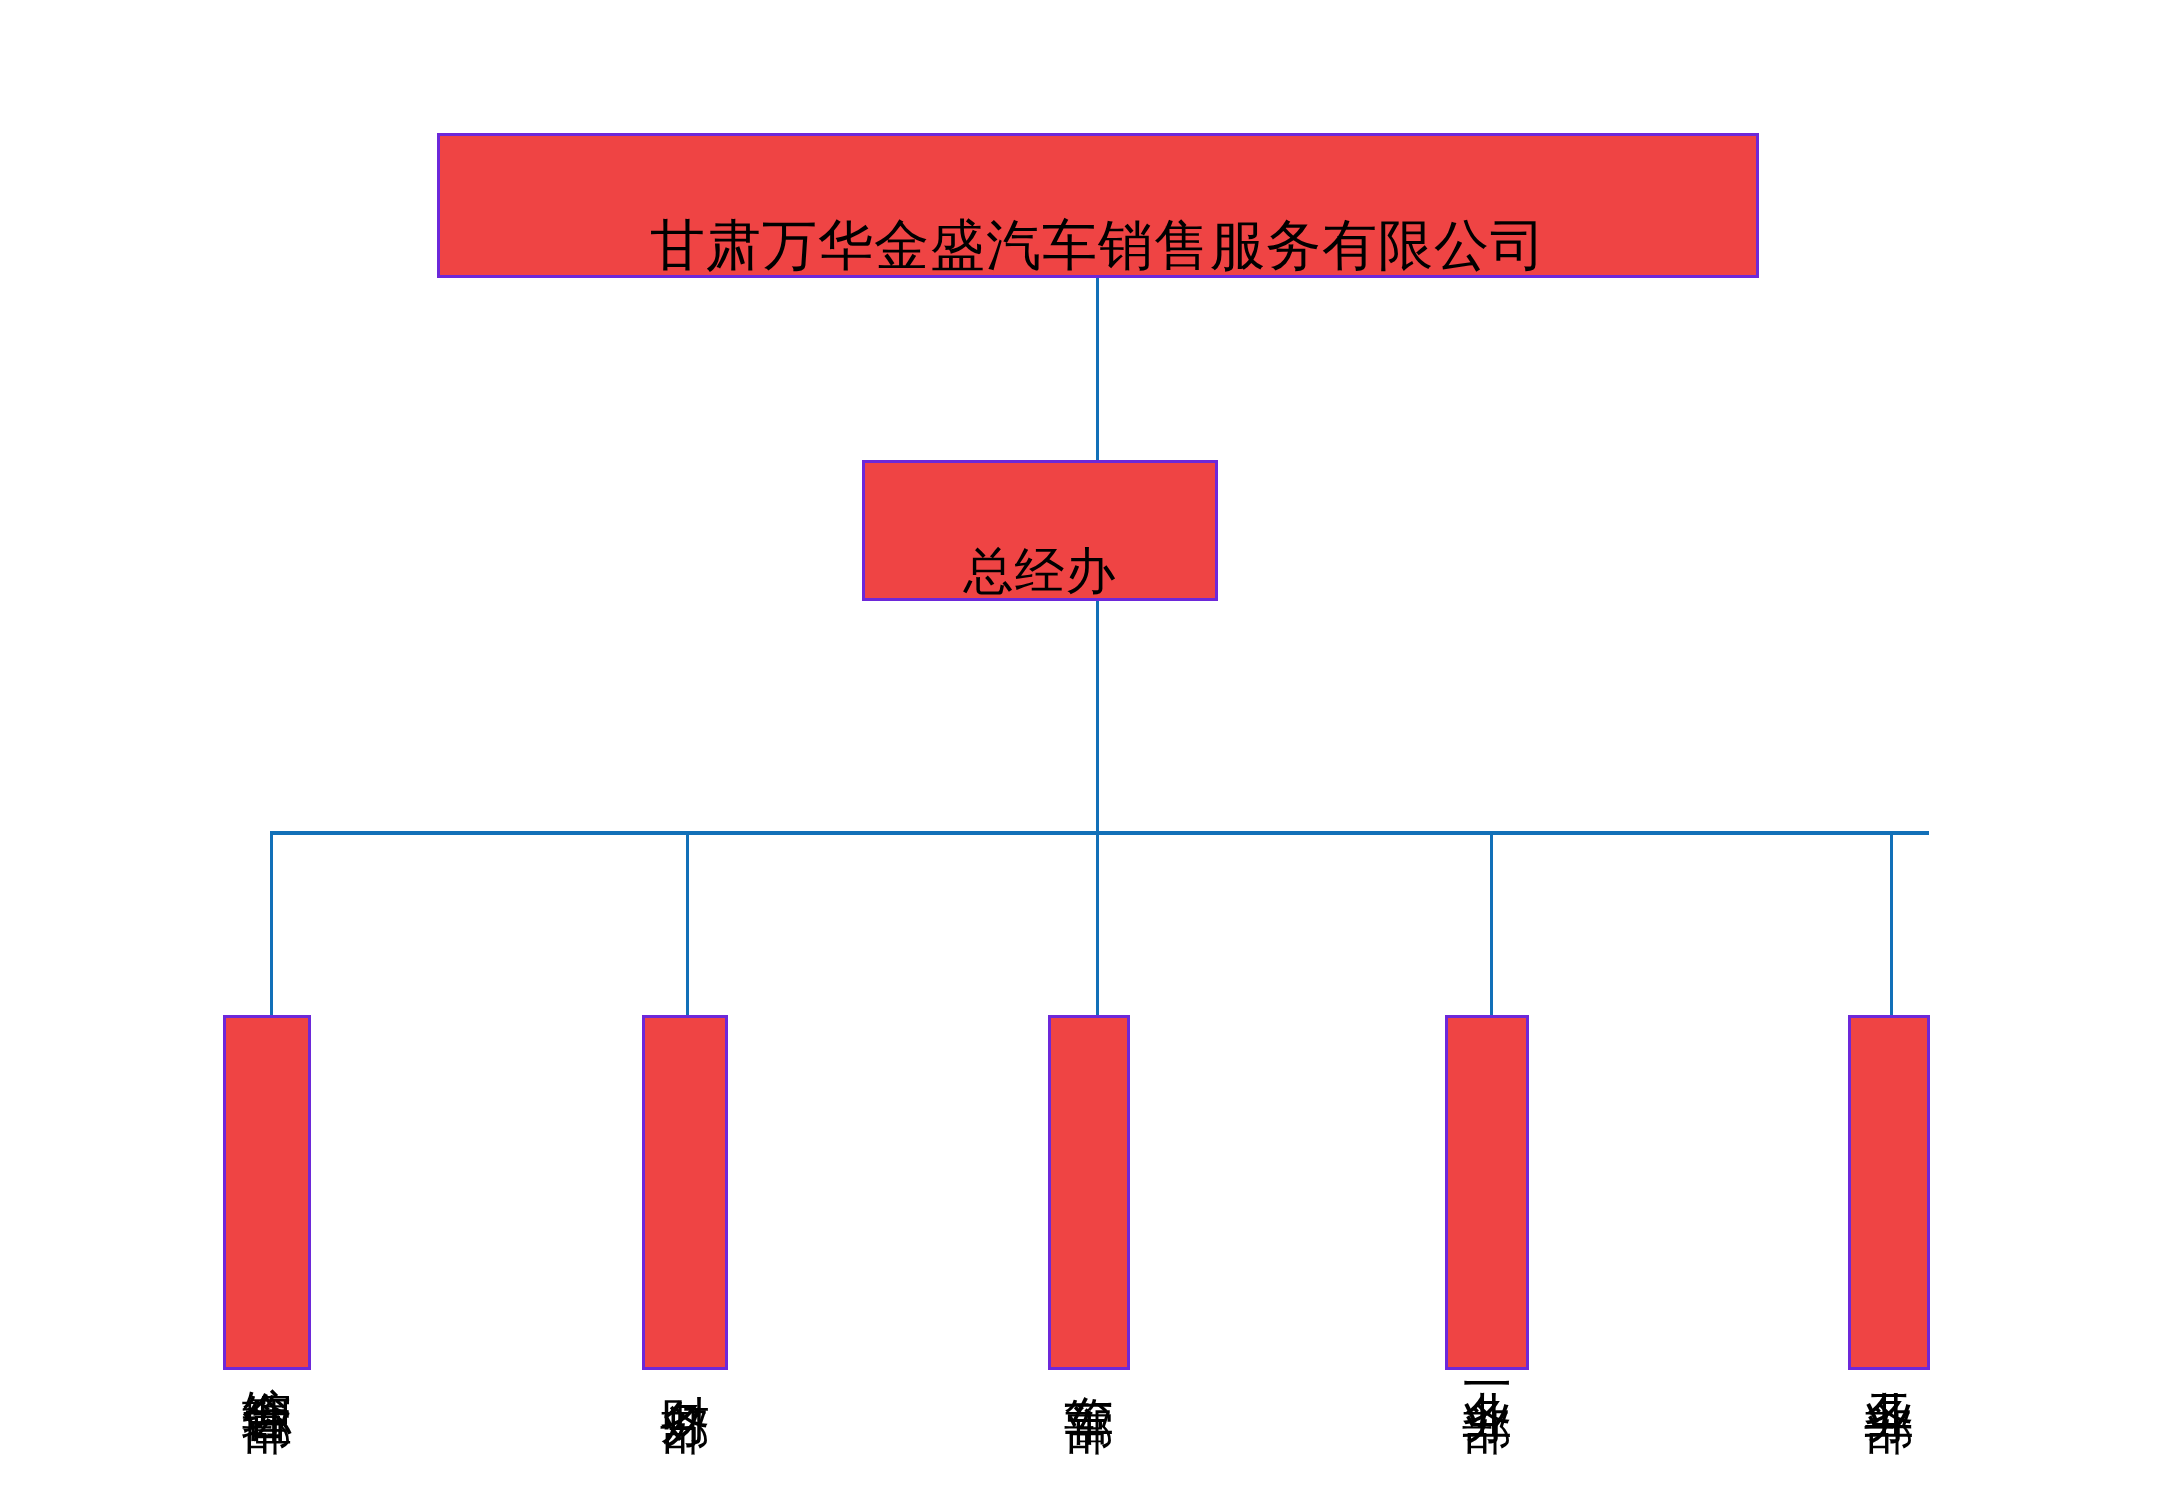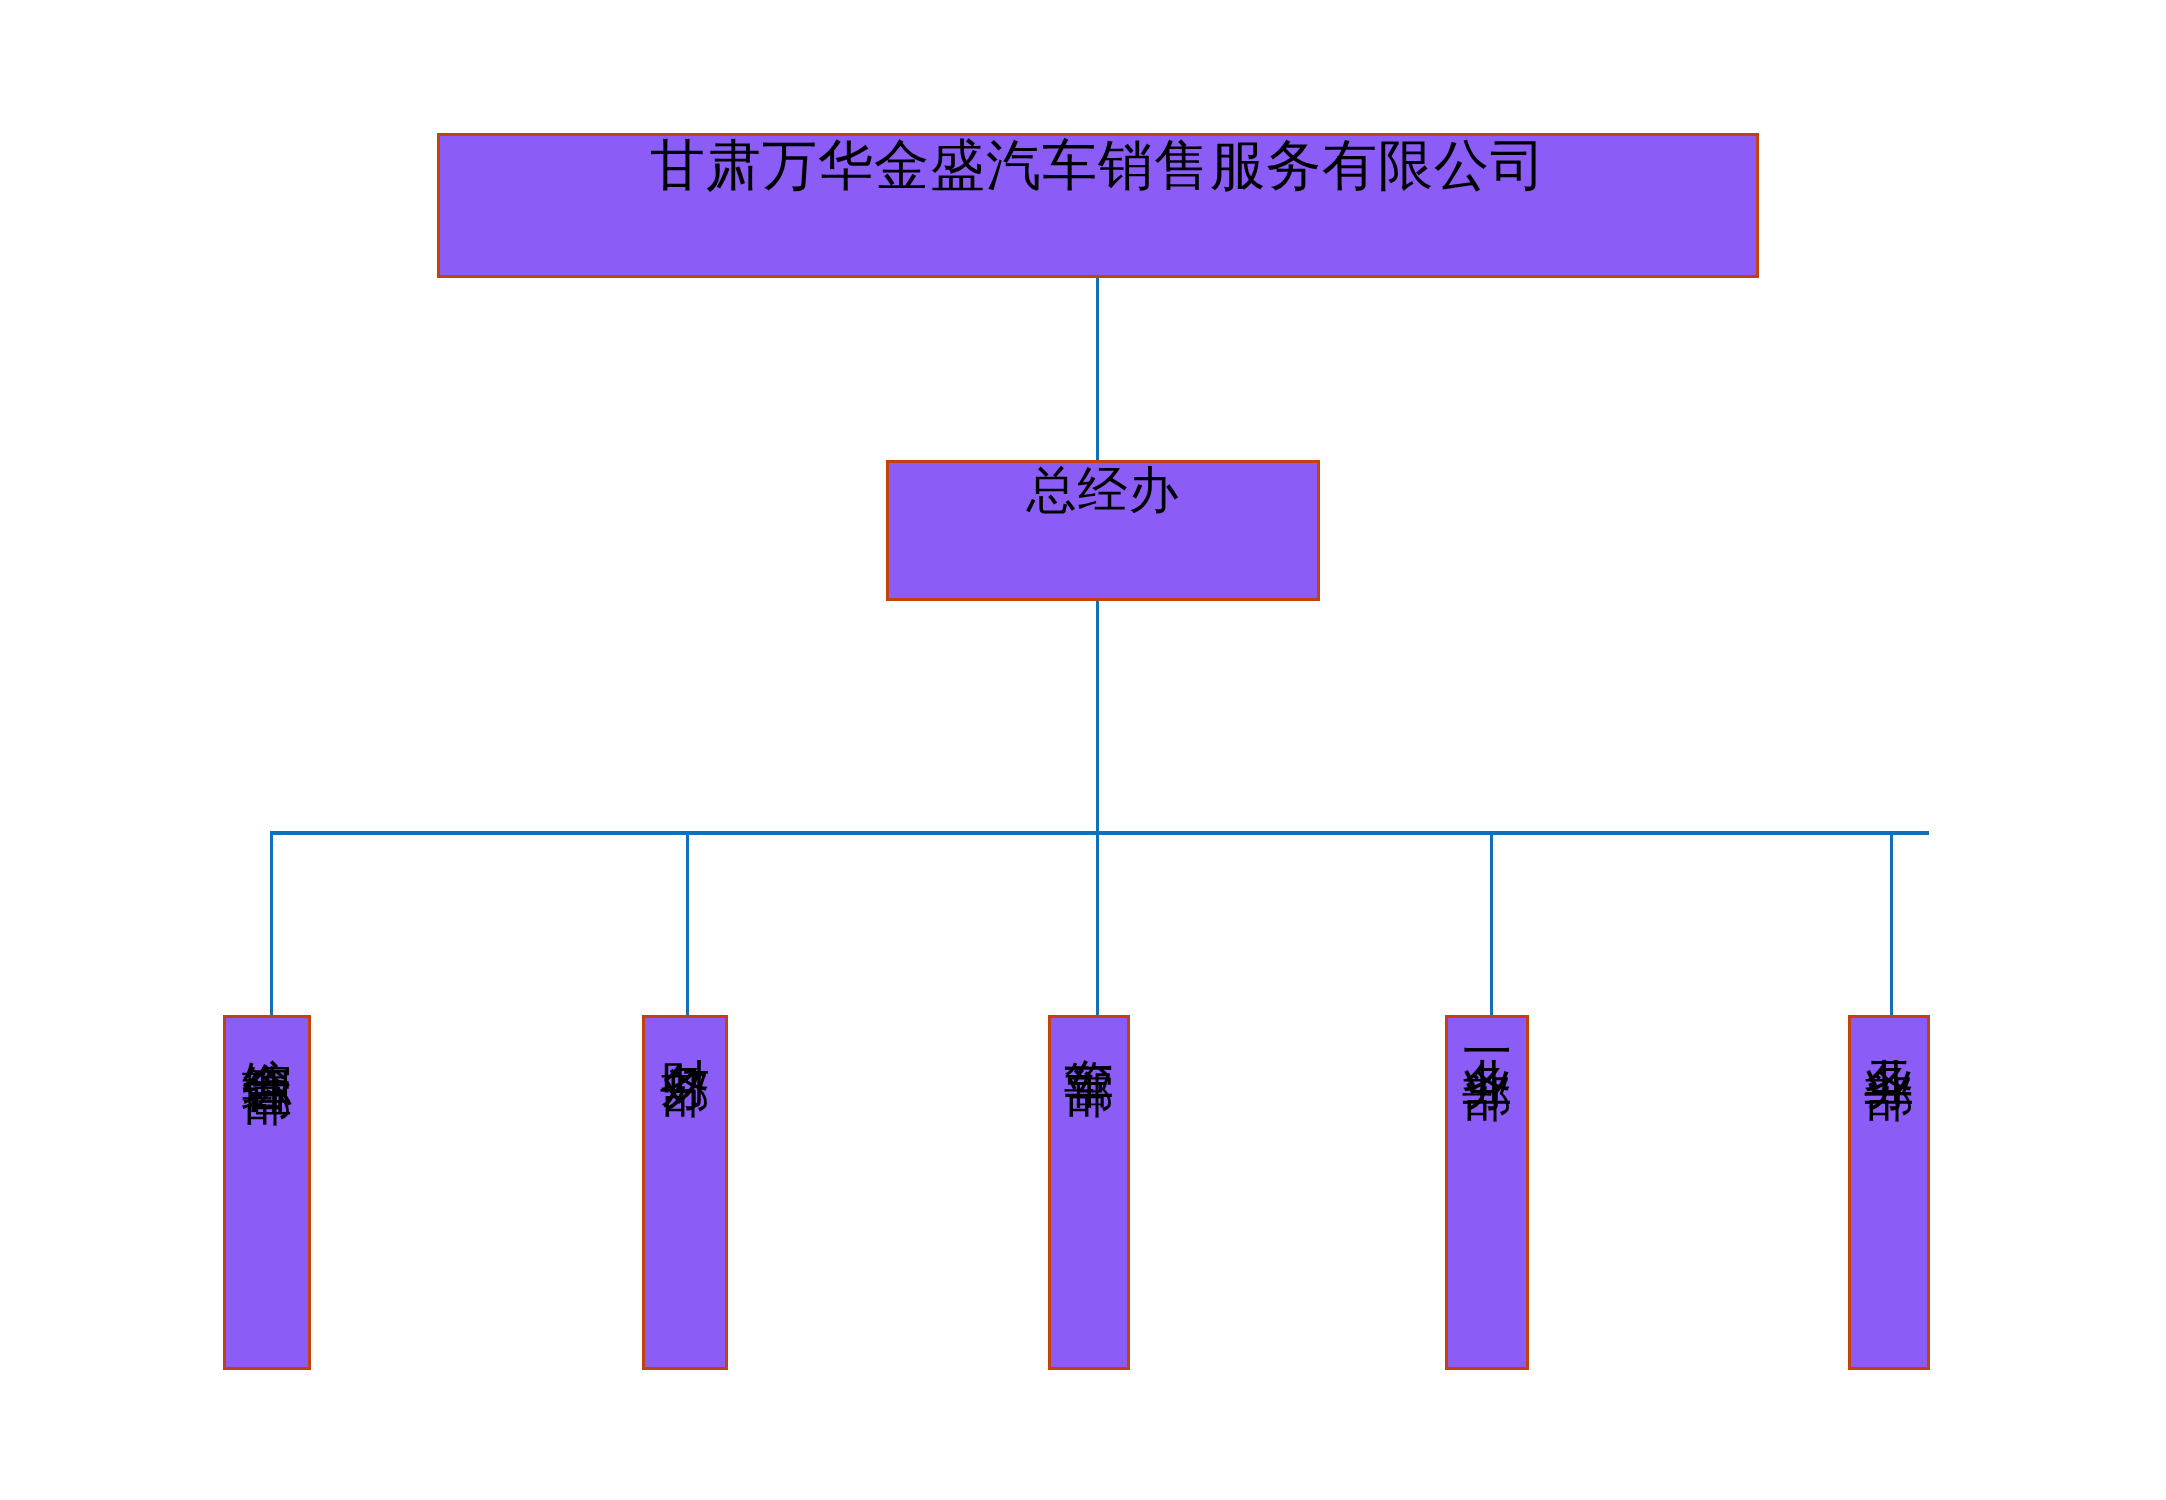--- a/index.html
+++ b/index.html
@@ -12,24 +12,24 @@
     position: relative;
     width: 2166px;
     height: 1500px;
     background: #ffffff;
     font-family: "DejaVu Sans", "Liberation Sans", sans-serif;
     overflow: hidden;
   }
   .node {
     position: absolute;
     box-sizing: border-box;
-    border: 3px solid #c2410c;
-    background: #8b5cf6;
+    border: 3px solid #6d28d9;
+    background: #ef4444;
     display: flex;
-    align-items: flex-start;
+    align-items: flex-end;
     justify-content: center;
   }
   .node-label {
     color: #000000;
     line-height: 1.08;
     white-space: pre;
     text-align: center;
   }
   
   #node-root {
@@ -37,23 +37,23 @@
     top: 133px;
     width: 1322px;
     height: 145px;
   }
   #node-root .node-label {
     font-size: 55px;
     letter-spacing: 1px;
   }
   
   #node-gm {
-    left: 886px;
+    left: 862px;
     top: 460px;
-    width: 434px;
+    width: 356px;
     height: 141px;
   }
   #node-gm .node-label {
     font-size: 50px;
     letter-spacing: 1px;
   }
   
   .leaf {
     top: 1015px;
     height: 355px;

